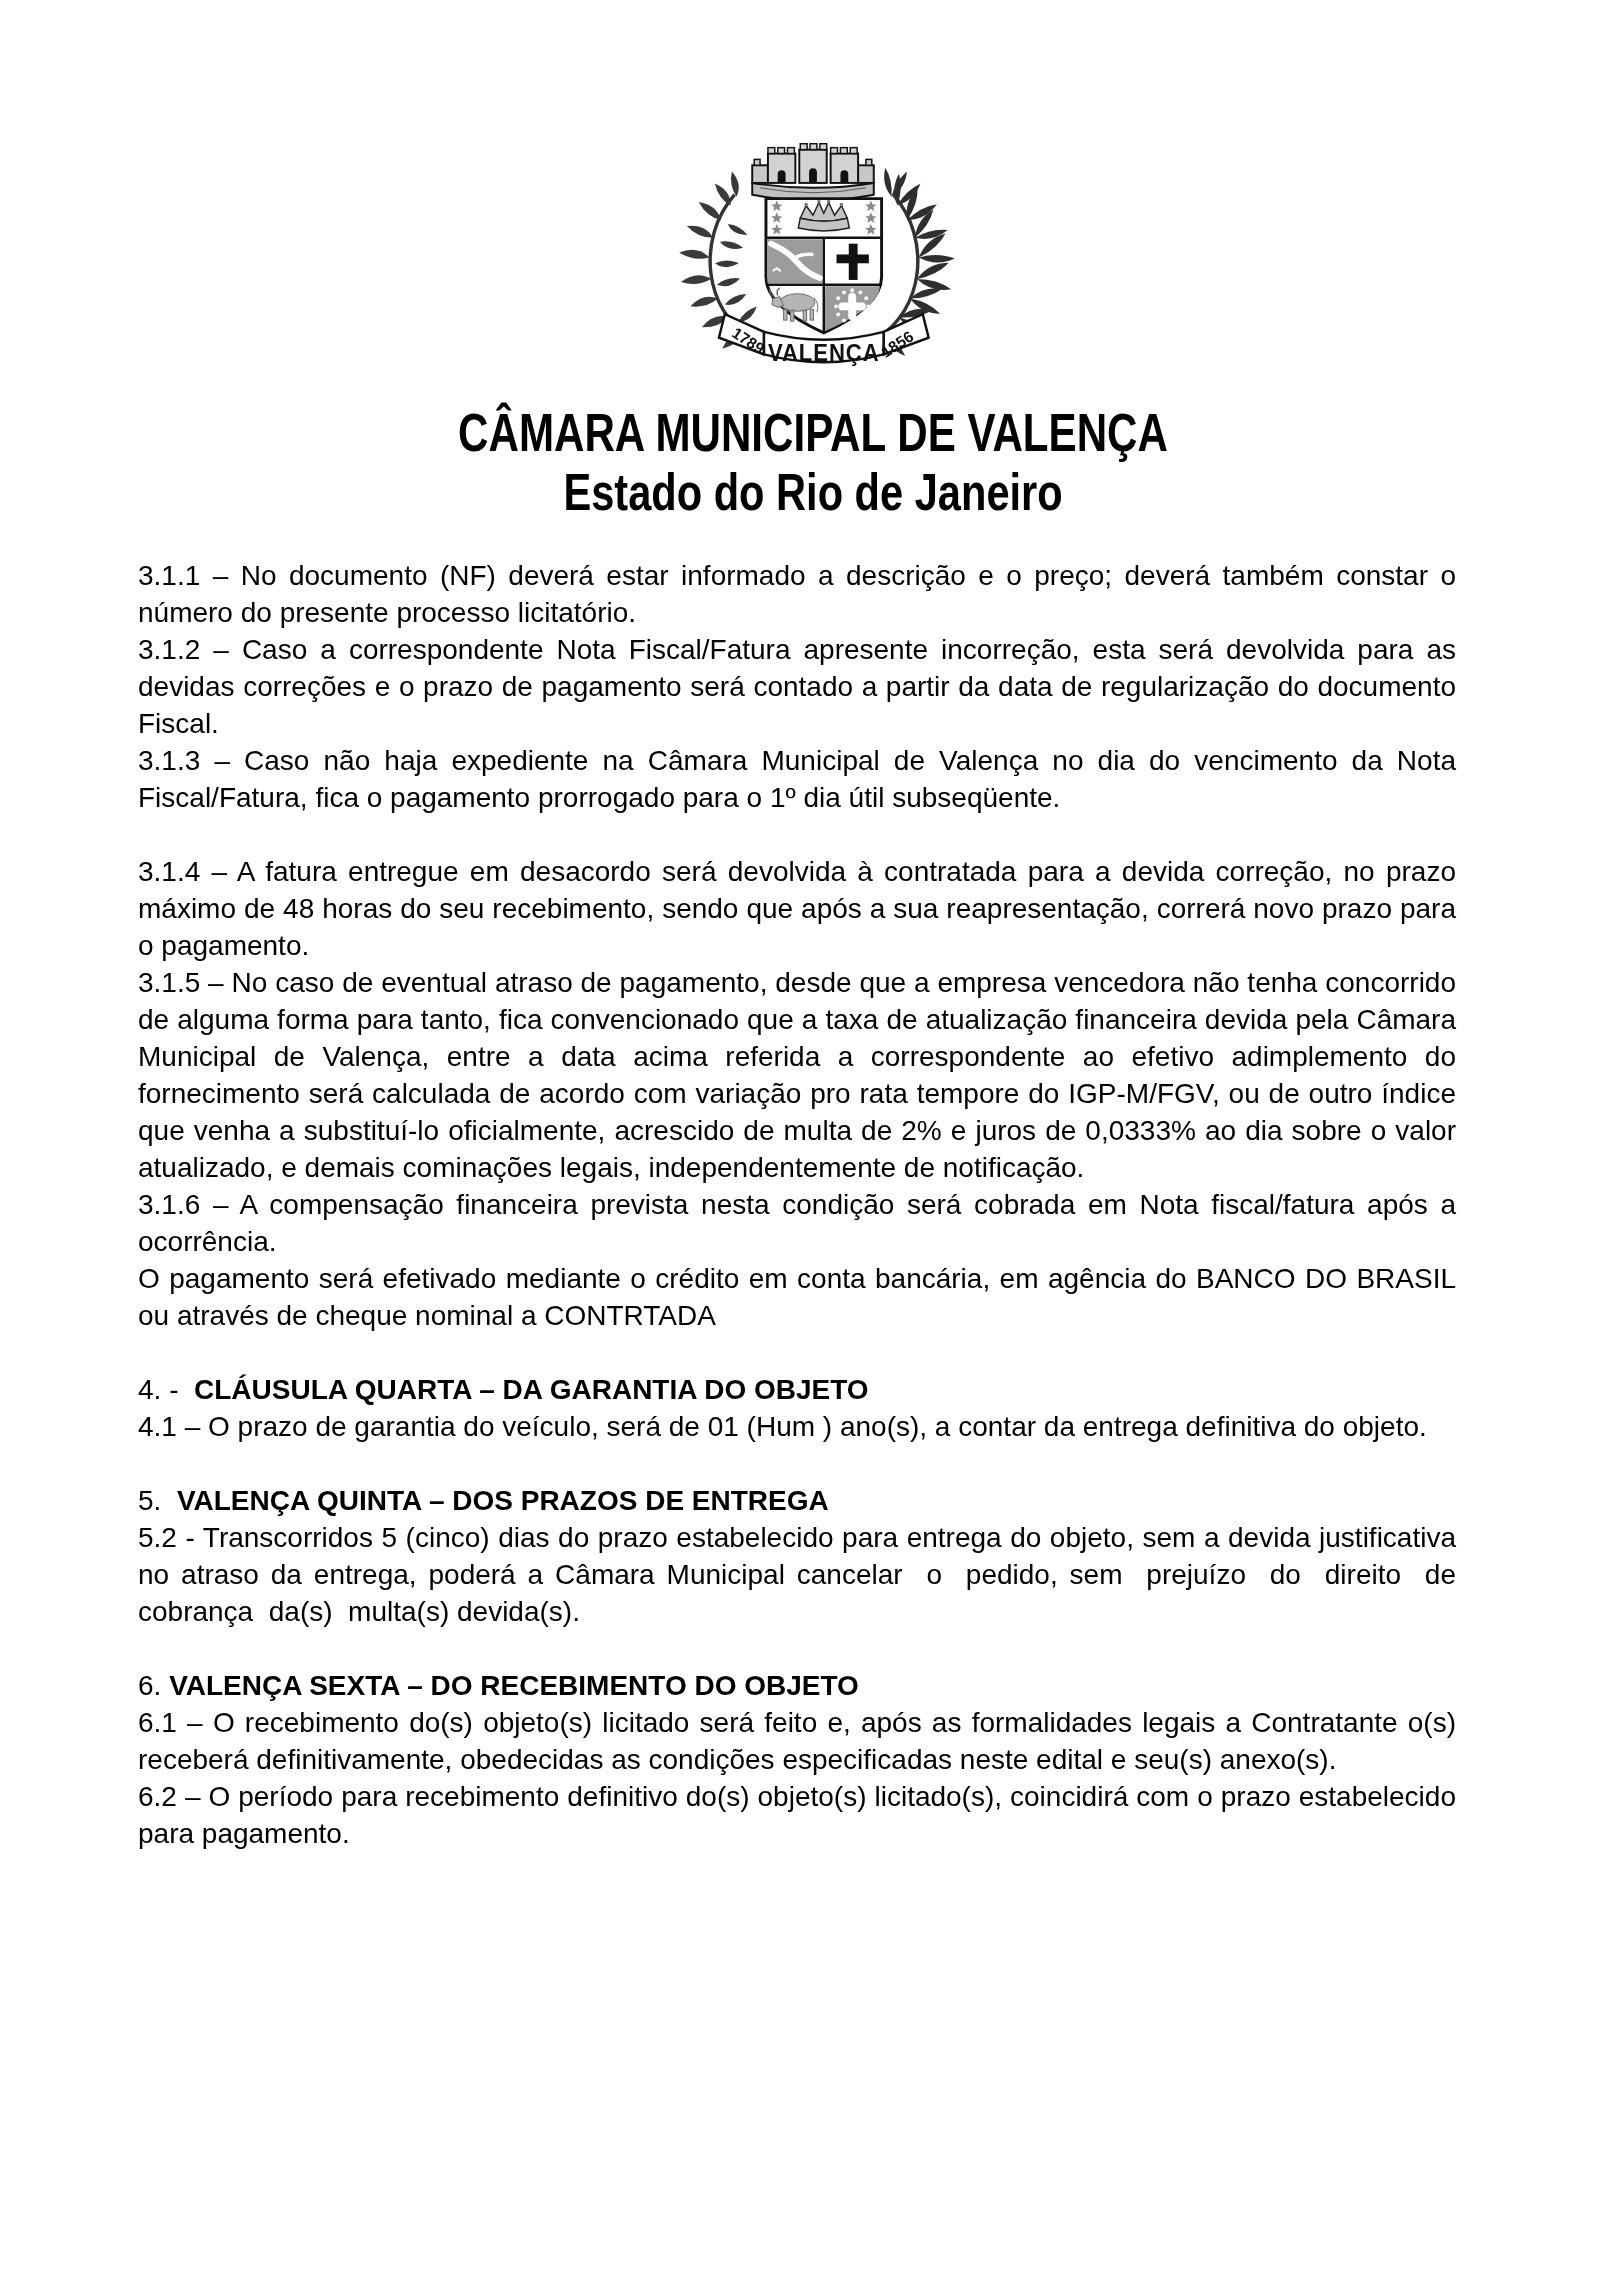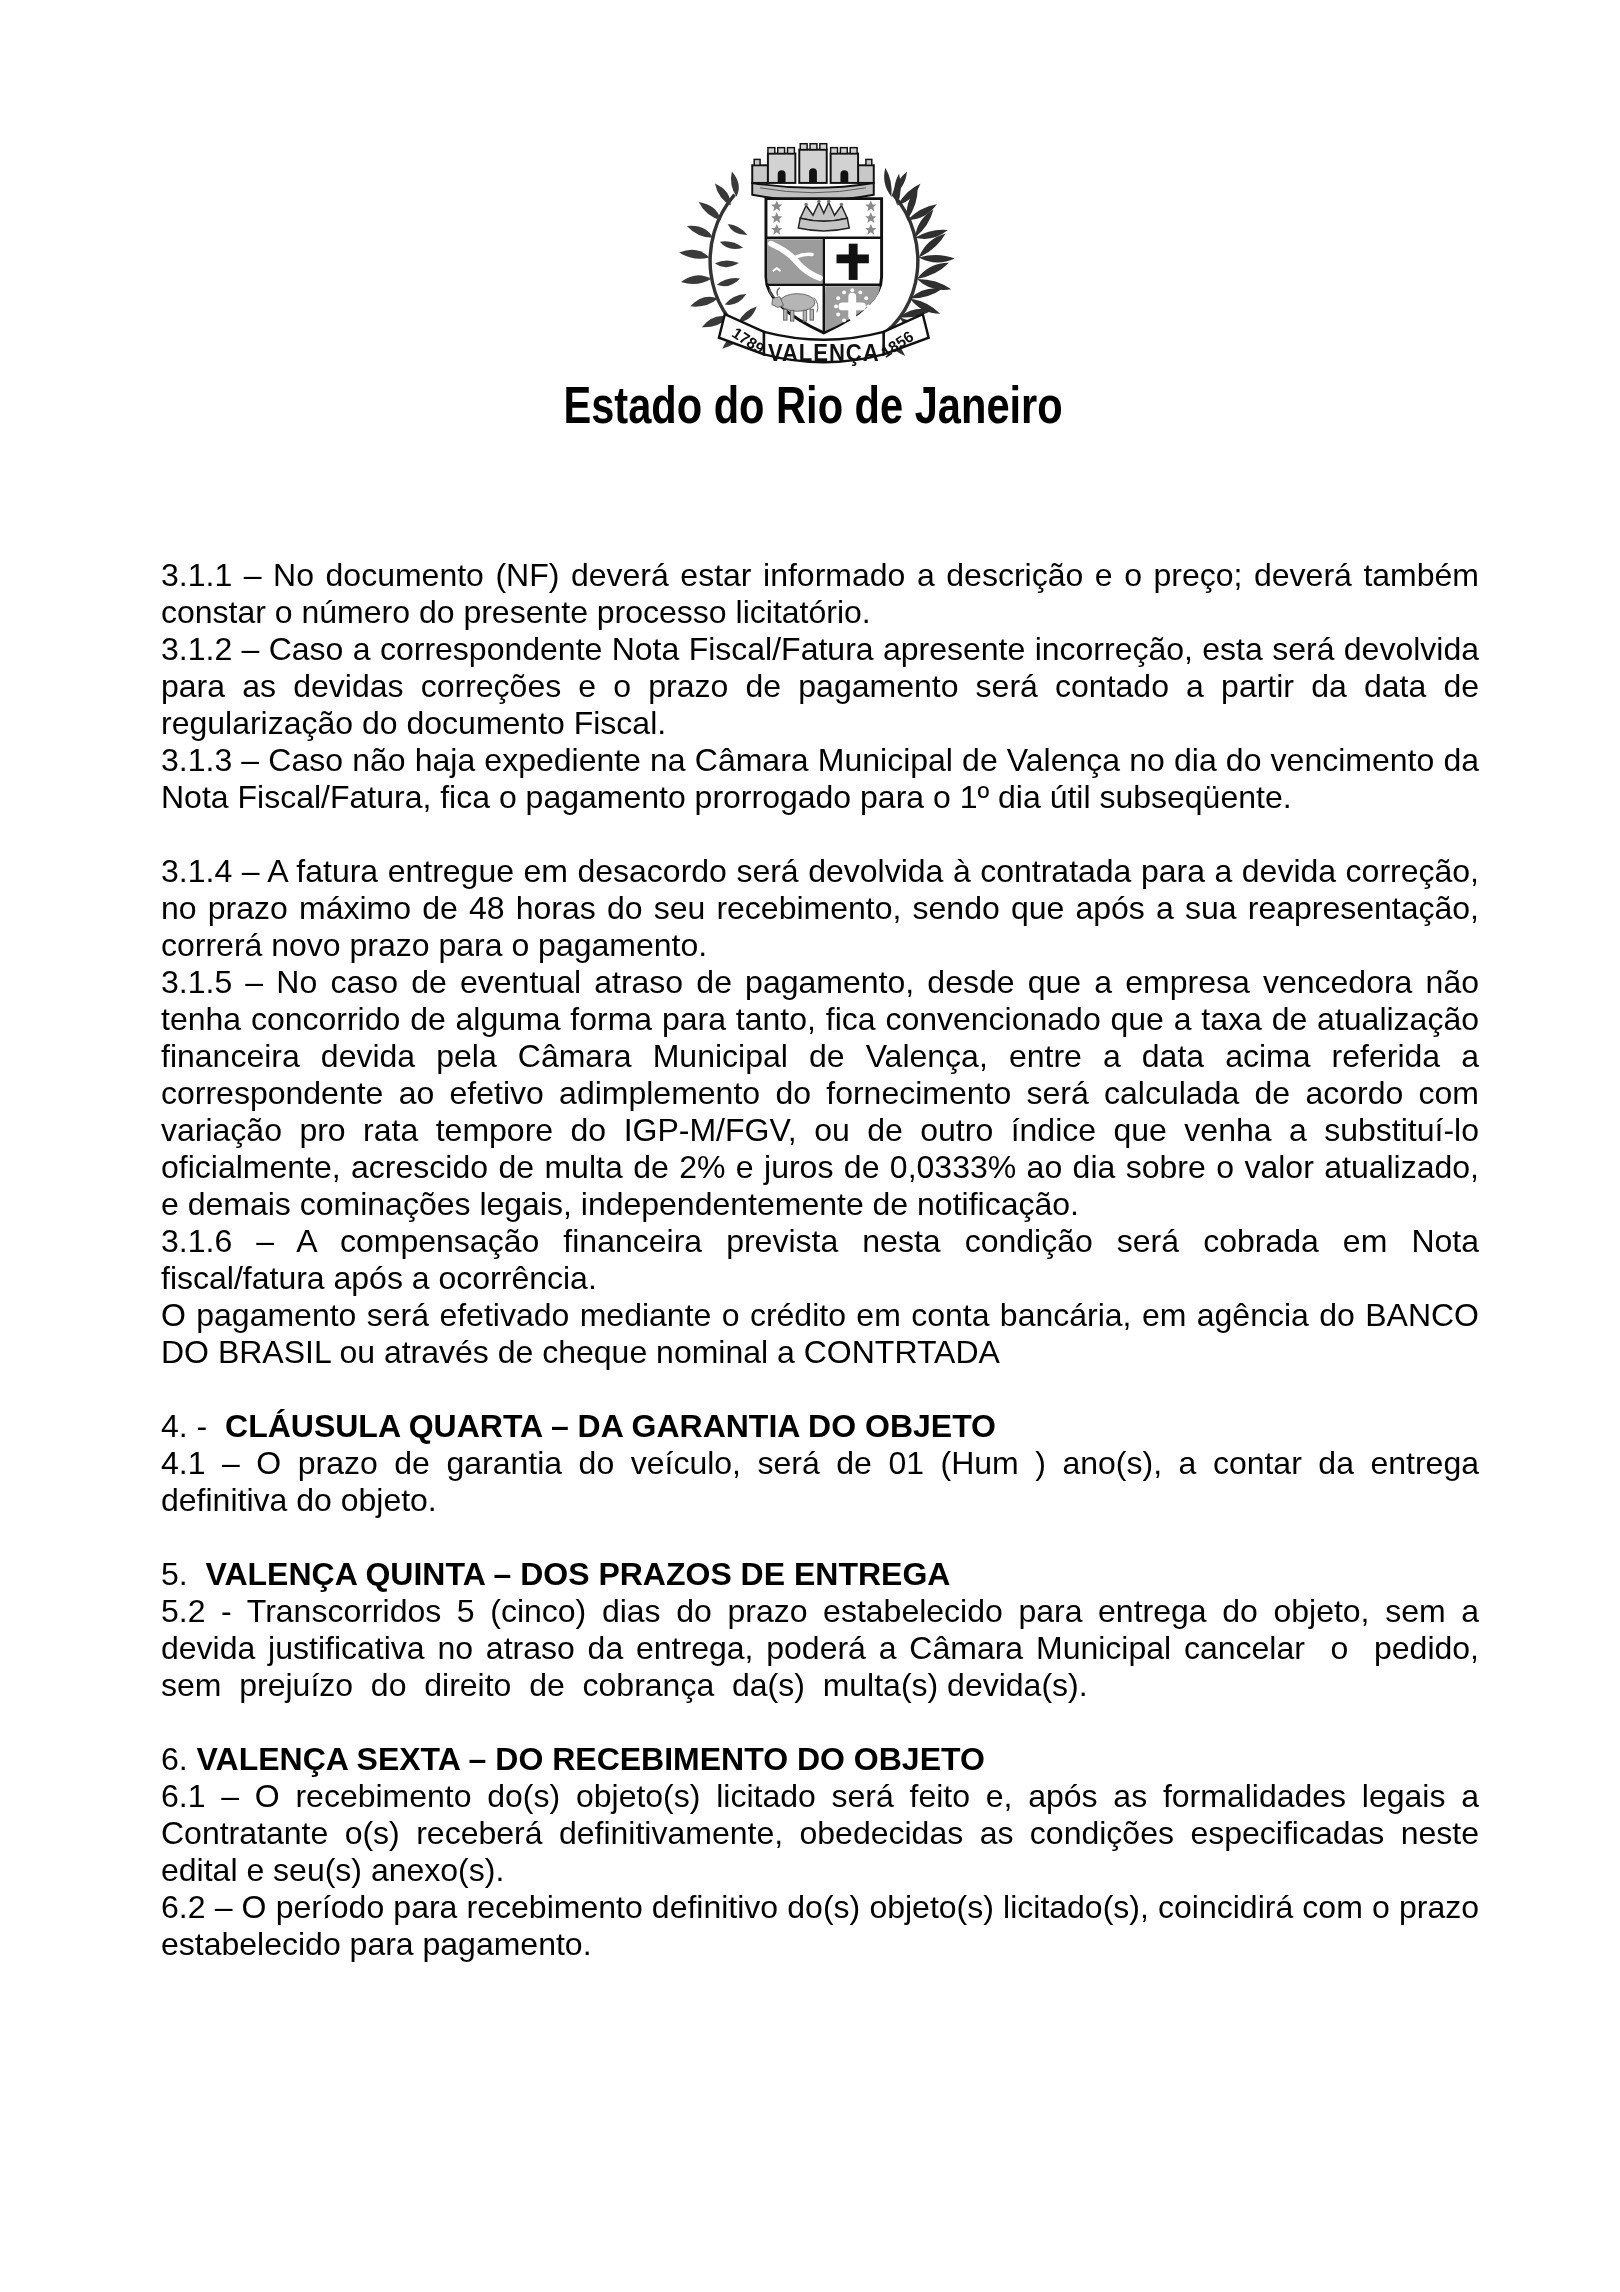--- a/index.html
+++ b/index.html
@@ -4,22 +4,22 @@
 <style>
   html,body{margin:0;padding:0;background:#888;}
   .page{position:relative;width:1620px;height:2293px;background:#ffffff;
         font-family:"Liberation Sans",sans-serif;color:#000;overflow:hidden;margin:0 auto;}
   .doc-header{position:absolute;top:130px;left:154px;width:1318px;text-align:center;}
   .crest{display:block;margin:0 auto;width:294px;height:245px;}
   .title{margin:28px 0 0;font-size:54px;font-weight:bold;line-height:1.1;white-space:nowrap;}
   .title>span{display:inline-block;transform:scaleX(.78);transform-origin:center;}
   .subtitle{margin:2px 0 0;font-size:52px;font-weight:bold;line-height:1.1;white-space:nowrap;}
   .subtitle>span{display:inline-block;transform:scaleX(.80);transform-origin:center;}
-  .doc-body{position:absolute;left:161px;top:557px;width:1318px;
-            font-size:32px;line-height:37px;text-align:justify;}
+  .doc-body{position:absolute;left:138px;top:557px;width:1318px;
+            font-size:28px;line-height:37px;text-align:justify;}
   .para{margin:0;white-space:pre-wrap;}
   .gap{margin-top:37px;}
   .heading strong{font-weight:bold;}
   strong{font-weight:normal;}
 </style>
 </head>
 <body>
 
 <div class="page">
 
@@ -160,20 +160,21 @@
         </g>
       </g>
 
       <g fill="#111" font-family="Liberation Sans, sans-serif" font-weight="bold">
         <text transform="translate(66,210) rotate(33)" font-size="16">1789</text>
         <text transform="translate(224,233) rotate(-33)" font-size="16">1856</text>
         <text x="161" y="236" text-anchor="middle" font-size="24" letter-spacing="1" textLength="114" lengthAdjust="spacingAndGlyphs">VALENÇA</text>
       </g>
     </svg>
 
+    <h1 class="title"><span>CÂMARA MUNICIPAL DE VALENÇA</span></h1>
     <h2 class="subtitle"><span>Estado do Rio de Janeiro</span></h2>
   </header>
 
   <main class="doc-body">
     <p class="para">3.1.1 – No documento (NF) deverá estar informado a descrição e o preço; deverá também constar o número do presente processo licitatório.</p>
     <p class="para">3.1.2 – Caso a correspondente Nota Fiscal/Fatura apresente incorreção, esta será devolvida para as devidas correções e o prazo de pagamento será contado a partir da data de regularização do documento Fiscal.</p>
     <p class="para">3.1.3 – Caso não haja expediente na Câmara Municipal de Valença no dia do vencimento da Nota Fiscal/Fatura, fica o pagamento prorrogado para o 1º dia útil subseqüente.</p>
     <p class="para gap">3.1.4 – A fatura entregue em desacordo será devolvida à contratada para a devida correção, no prazo máximo de 48 horas do seu recebimento, sendo que após a sua reapresentação, correrá novo prazo para o pagamento.</p>
     <p class="para">3.1.5 – No caso de eventual atraso de pagamento, desde que a empresa vencedora não tenha concorrido de alguma forma para tanto, fica convencionado que a taxa de atualização financeira devida pela Câmara Municipal de Valença, entre a data acima referida a correspondente ao efetivo adimplemento do fornecimento será calculada de acordo com variação pro rata tempore do IGP-M/FGV, ou de outro índice que venha a substituí-lo oficialmente, acrescido de multa de 2% e juros de 0,0333% ao dia sobre o valor atualizado, e demais cominações legais, independentemente de notificação.</p>
     <p class="para">3.1.6 – A compensação financeira prevista nesta condição será cobrada em Nota fiscal/fatura após a ocorrência.</p>

